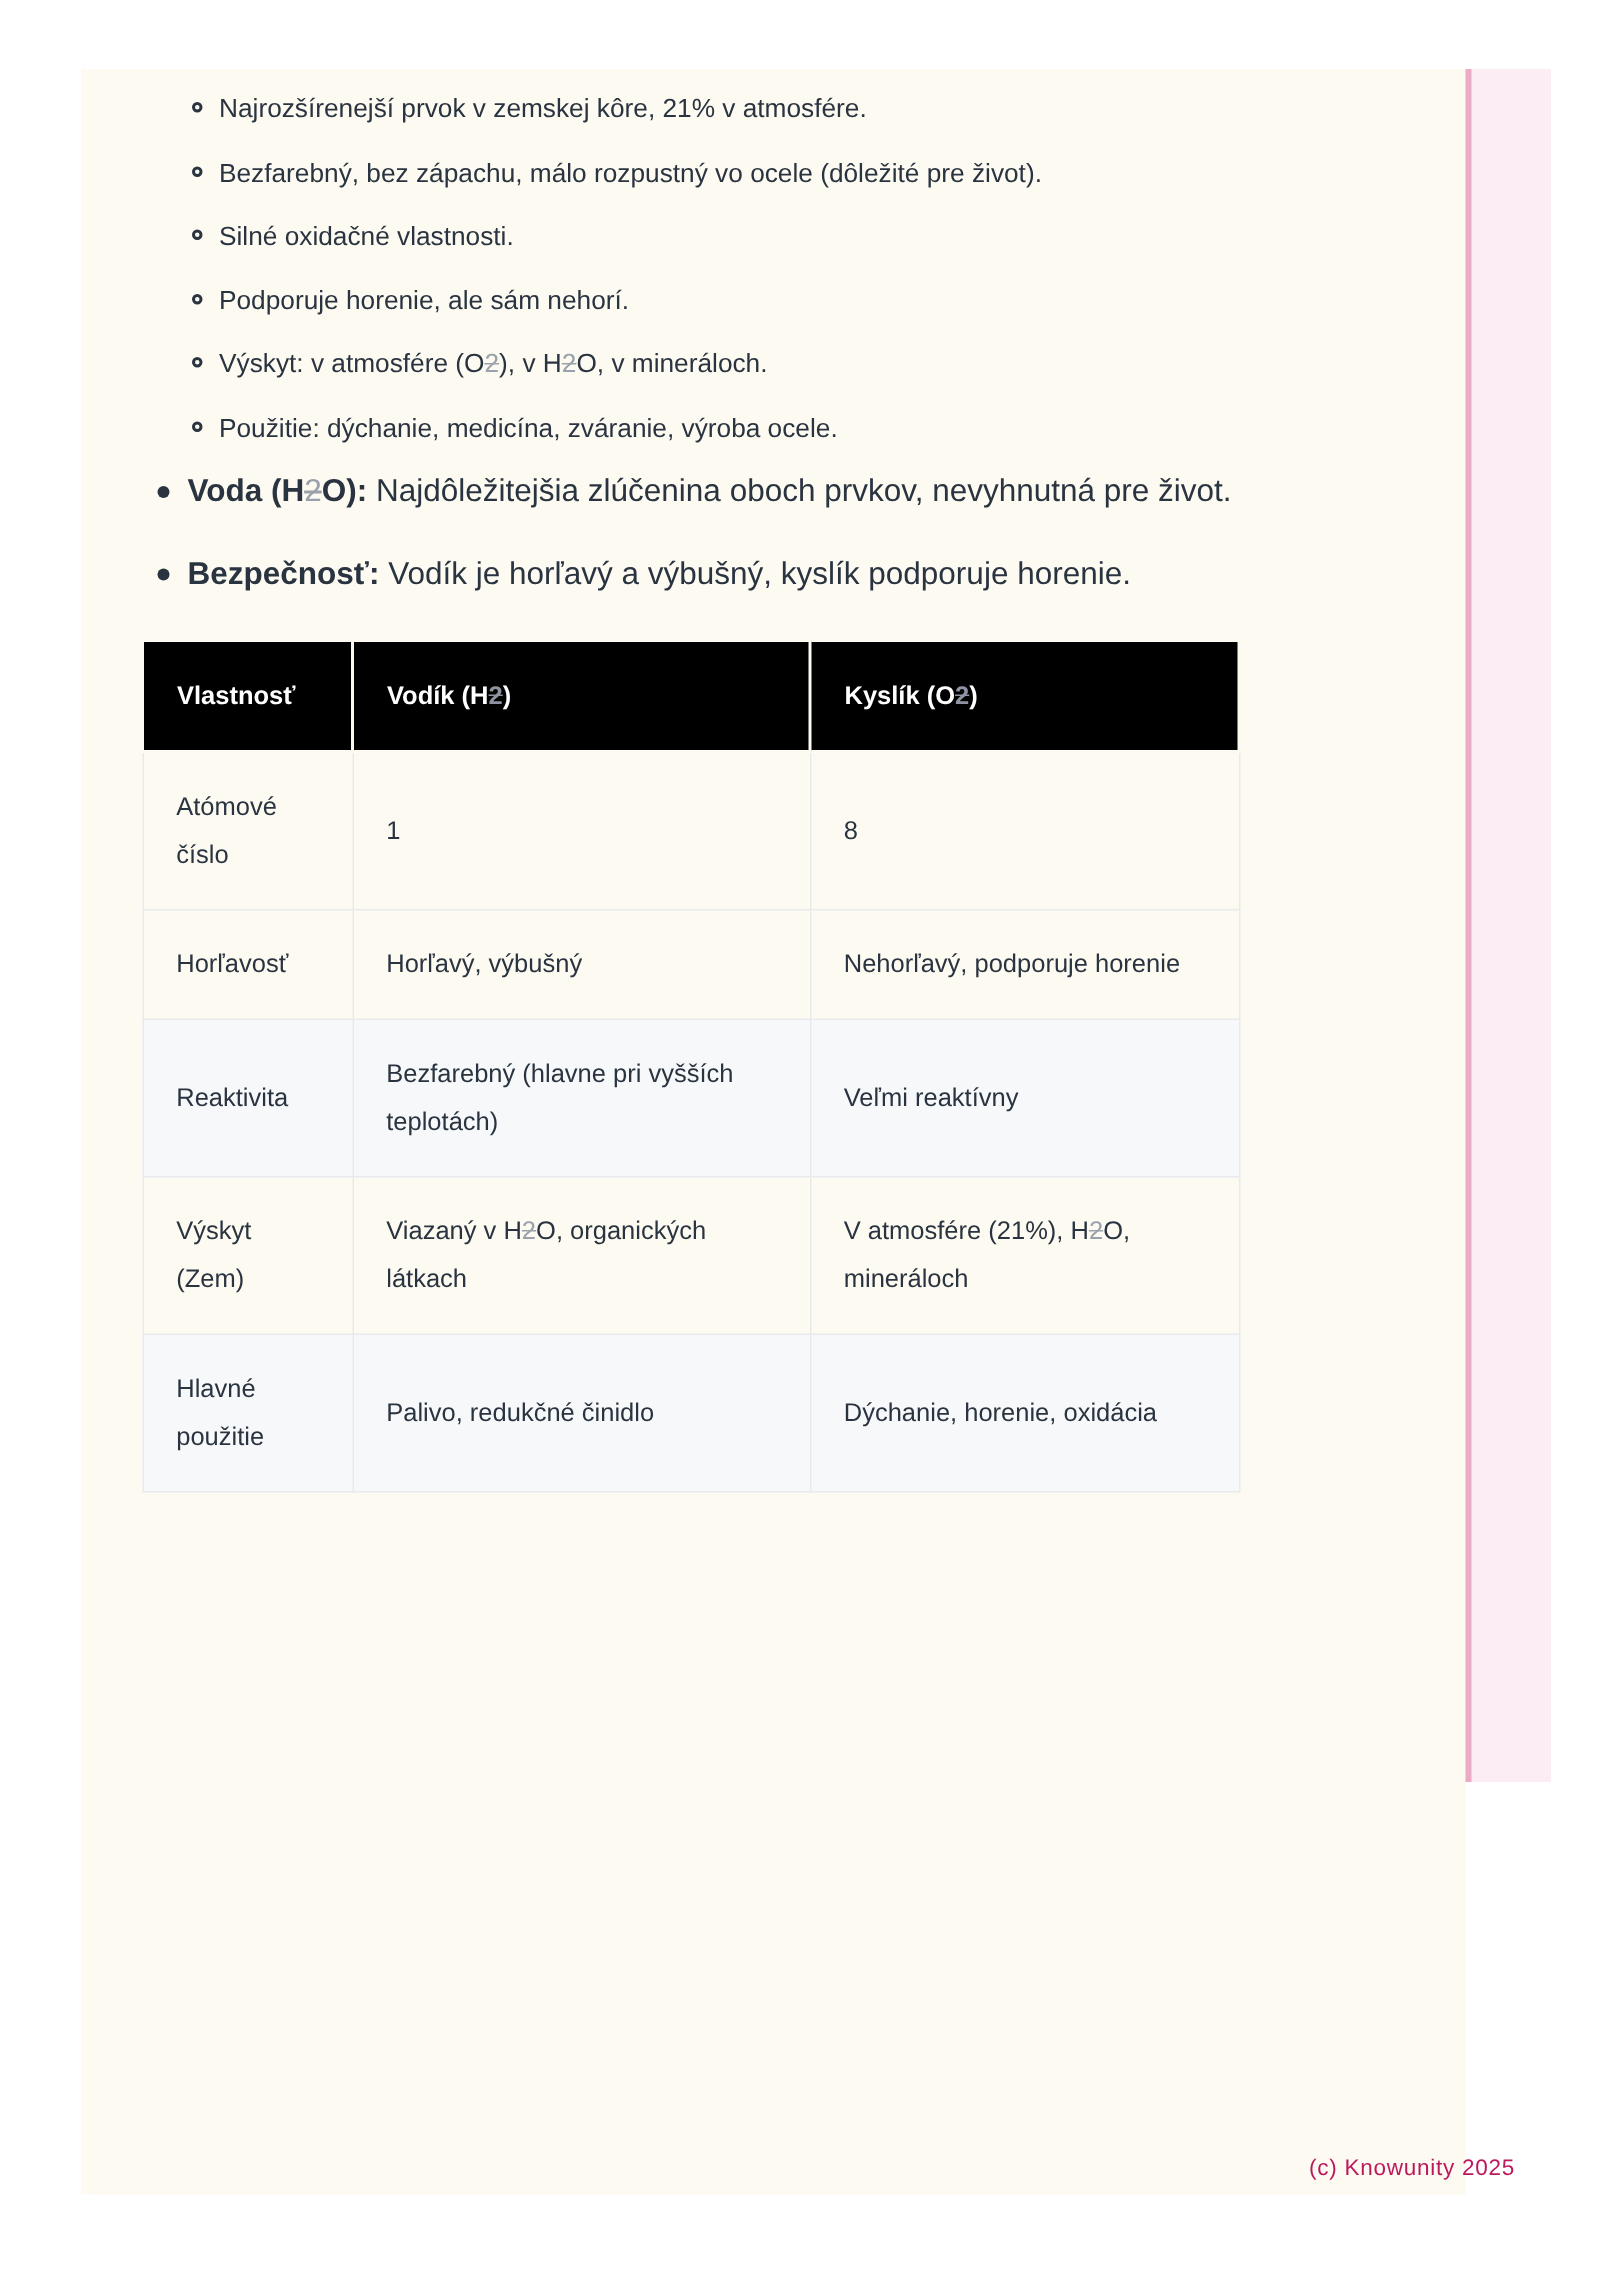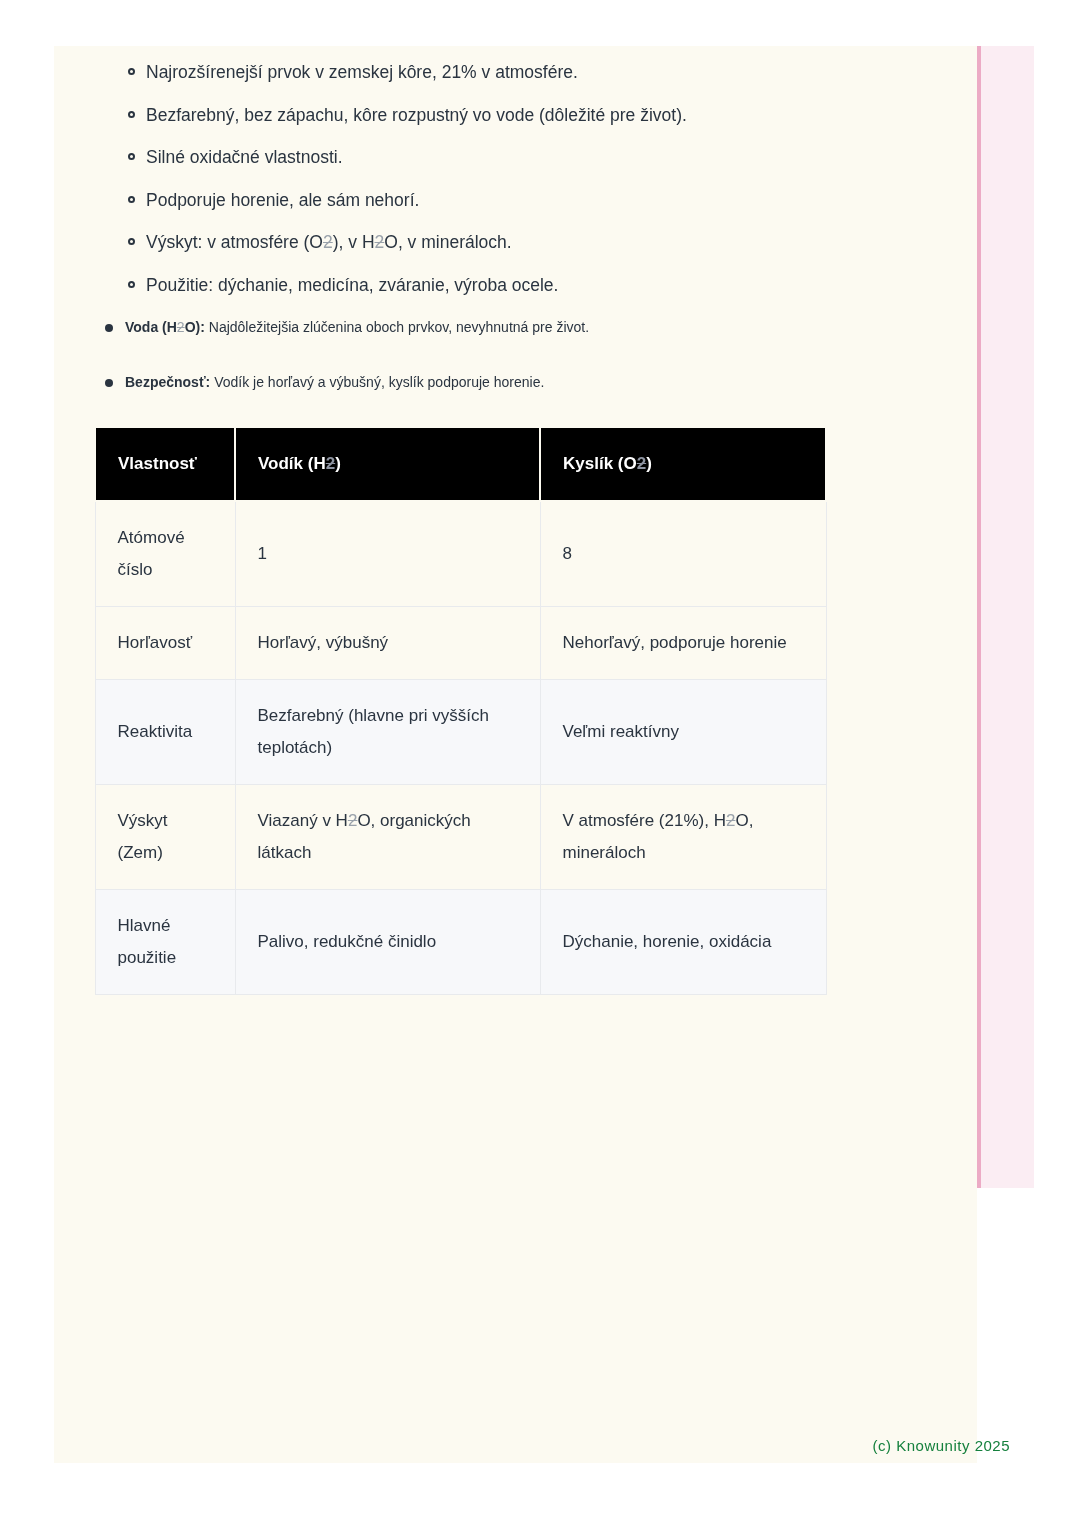--- a/index.html
+++ b/index.html
@@ -34,21 +34,21 @@
   }
   .ring {
     flex:none; width:7px; height:7px;
     border:2px solid #2A3440; border-radius:50%;
     margin:8px 11px 0 74px;
   }
   .main-list { list-style:none; margin-top:17px; }
   .main-item {
     display:flex; align-items:flex-start;
     margin-bottom:29px;
-    font-size:14px; line-height:25.5px;
+    font-size:21px; line-height:25.5px;
     color:#2A3440;
   }
   .disc {
     flex:none; width:8px; height:8px;
     background:#2A3440; border-radius:50%;
     margin:9px 12px 0 51px;
   }
   .bold { font-weight:700; }
   .strike { color:#99A1AA; text-decoration:line-through; }
   th .strike { color:#8D93A0; }
@@ -79,36 +79,36 @@
     vertical-align:middle;
     background:#FCFAF1;
     color:#2A3440;
   }
   table.cmp tbody tr.alt td { background:#F7F8FA; }
   .copyright {
     position:absolute;
     right:70px; top:1437px;
     font-size:15px;
     letter-spacing:0.5px;
-    color:#15803d;
+    color:#be185d;
   }
 </style>
 </head>
 <body>
 
 <div class="doc-panel">
 
   <ul class="sub-list">
     <li class="sub-item">
       <span class="ring"></span>
       <span><span>Najrozšírenejší prvok v zemskej kôre, 21% v atmosfére.</span></span>
     </li>
     <li class="sub-item">
       <span class="ring"></span>
-      <span><span>Bezfarebný, bez zápachu, kôre rozpustný vo vode (dôležité pre život).</span></span>
+      <span><span>Bezfarebný, bez zápachu, málo rozpustný vo ocele (dôležité pre život).</span></span>
     </li>
     <li class="sub-item">
       <span class="ring"></span>
       <span><span>Silné oxidačné vlastnosti.</span></span>
     </li>
     <li class="sub-item">
       <span class="ring"></span>
       <span><span>Podporuje horenie, ale sám nehorí.</span></span>
     </li>
     <li class="sub-item">

